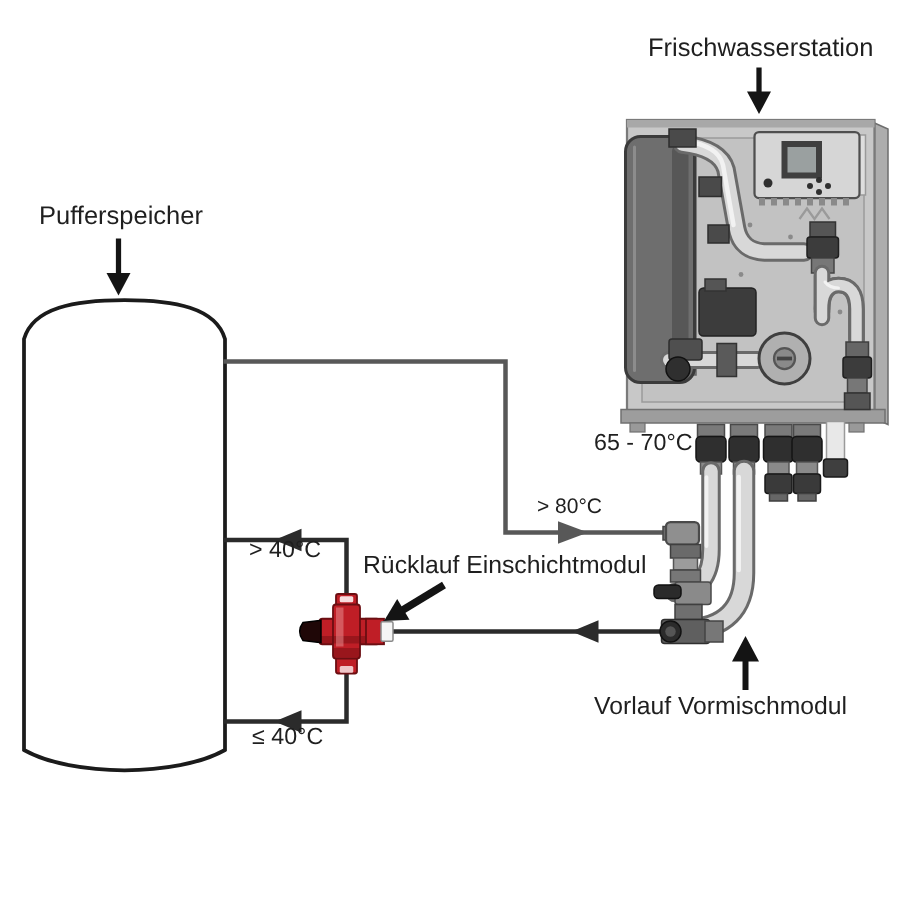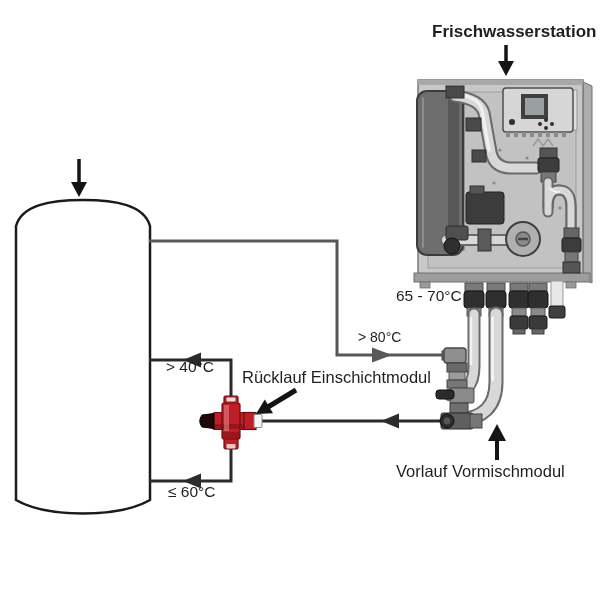--- a/index.html
+++ b/index.html
@@ -10,21 +10,21 @@
   }
   html,body{margin:0;padding:0;background:#fff;}
   #stage{
     position:relative;width:600px;height:600px;background:var(--background);
     font-family:"Liberation Sans","DejaVu Sans",sans-serif;color:var(--text);
     overflow:hidden;
   }
   #diagram-svg{position:absolute;left:0;top:0;}
   .lbl{position:absolute;white-space:nowrap;color:var(--text);line-height:1.1;}
   .lbl-pufferspeicher{left:26px;top:135px;font-size:17px;}
-  .lbl-frischwasserstation{left:432px;top:23px;font-size:17px;font-weight:bold;}
+  .lbl-frischwasserstation{left:432px;top:23px;font-size:17px;}
   .lbl-temp-65-70{left:396px;top:287px;font-size:15.5px;text-align:center;}
   .lbl-temp-80{left:358px;top:330px;font-size:14px;}
   .lbl-temp-40-over{left:166px;top:335px;font-size:15.5px;margin-top:23px;}
   .lbl-temp-40-under{left:168px;top:483px;font-size:15.5px;}
   .lbl-ruecklauf{left:242px;top:368px;font-size:16.5px;}
   .lbl-vorlauf{left:396px;top:462px;font-size:16.5px;}
 
   
   .ln-gray{stroke:var(--pipe-gray);stroke-width:3;fill:none;}
   .ln-dark{stroke:var(--pipe-dark);stroke-width:3;fill:none;}
@@ -234,27 +234,28 @@
         <line class="black-arrow" x1="296" y1="390" x2="268" y2="407" stroke-width="5"></line>
         <polygon class="black-arrow-head" points="256,414 264.8,399.4 273,413.2"></polygon>
       </g>
       <g>
         <line class="black-arrow" x1="497" y1="460" x2="497" y2="440" stroke-width="4"></line>
         <polygon class="black-arrow-head" points="497,424 488,441 506,441"></polygon>
       </g>
     </g>
   </svg>
 
+  <div class="lbl lbl-pufferspeicher">Pufferspeicher</div>
 
   <div class="lbl lbl-frischwasserstation">Frischwasserstation</div>
 
   <div class="lbl lbl-temp-65-70">65 - 70°C</div>
 
   <div class="lbl lbl-temp-80">&gt; 80°C</div>
 
   <div class="lbl lbl-temp-40-over">&gt; 40°C</div>
 
-  <div class="lbl lbl-temp-40-under">≤ 60°C</div>
+  <div class="lbl lbl-temp-40-under">≤ 40°C</div>
 
   <div class="lbl lbl-vorlauf">Vorlauf Vormischmodul</div>
 
   <div class="lbl lbl-ruecklauf">Rücklauf Einschichtmodul</div>
 </div>
 
 </body></html>

